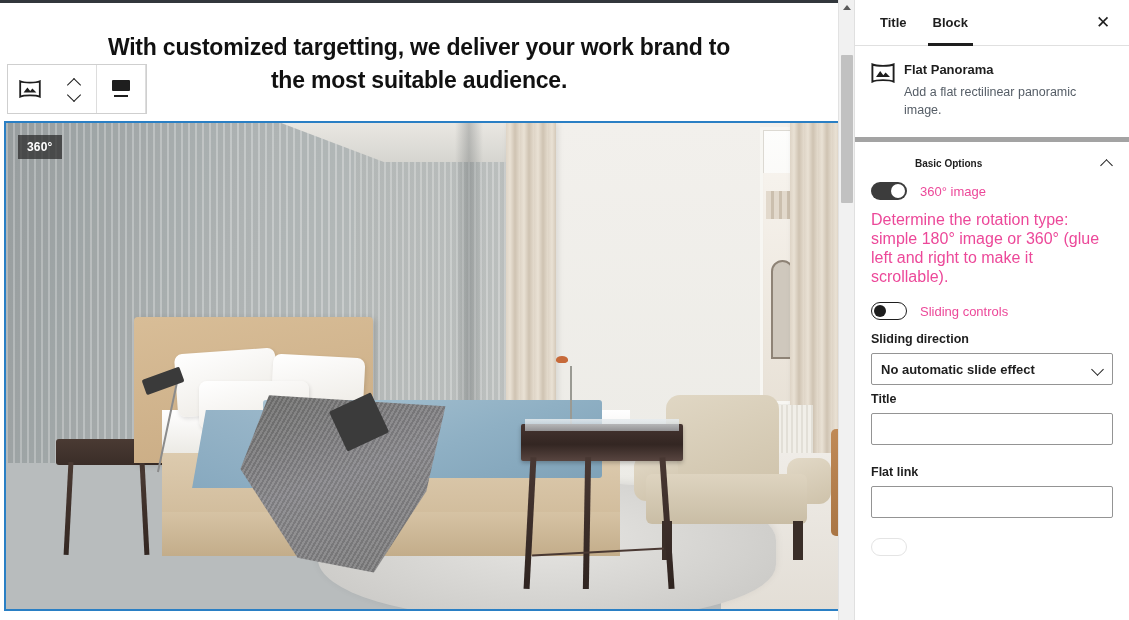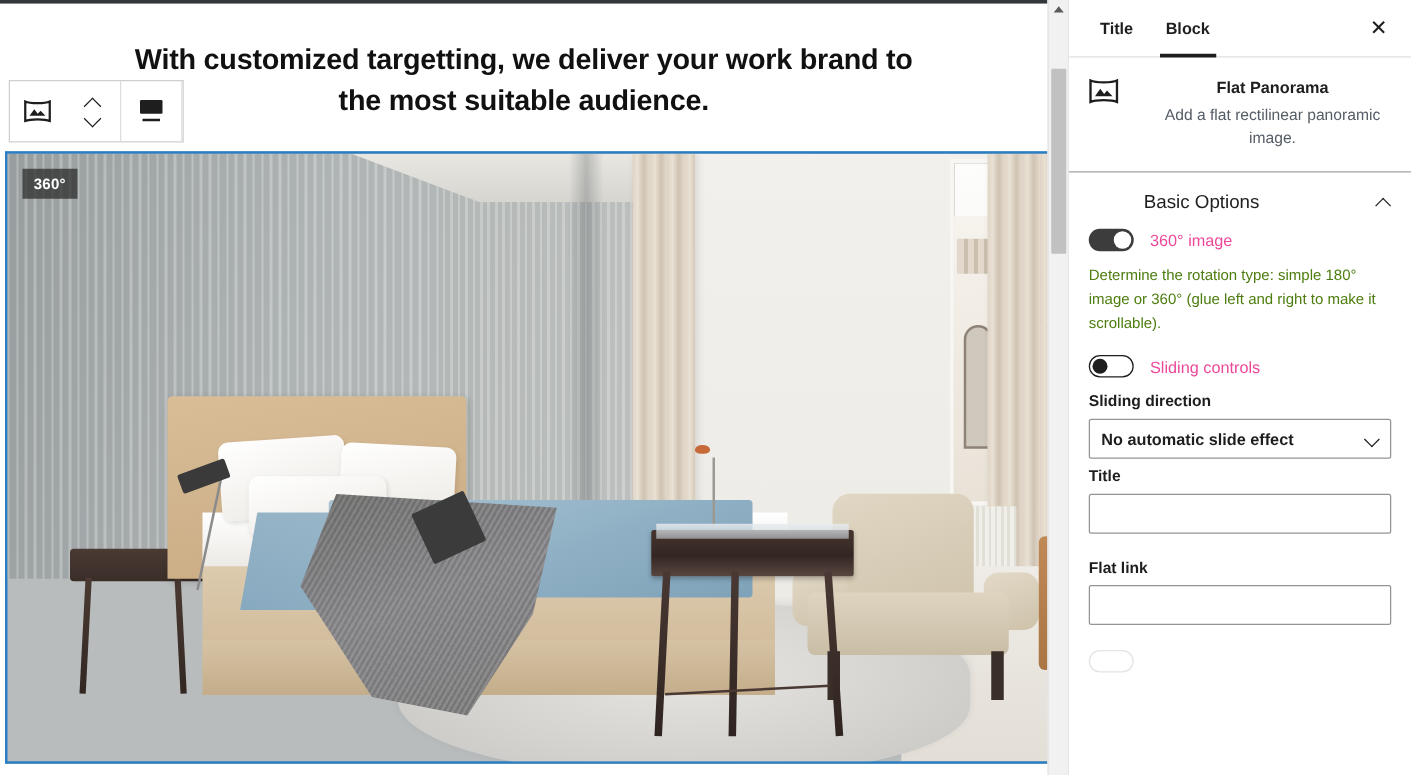--- a/index.html
+++ b/index.html
@@ -362,40 +362,39 @@
     content: ""; position: absolute; left: 8px; right: 8px; bottom: 0;
     height: 3px; background: #1e1e1e;
   }
   .sb-close {
     margin-left: auto; width: 28px; height: 28px;
     display: flex; align-items: center; justify-content: center;
     cursor: pointer; font-size: 17px; color: #1e1e1e; line-height: 1;
   }
 
   .sb-blockcard {
-    display: flex; gap: 28px; padding: 16px 16px 18px 16px;
-    border-bottom: 1px solid #a3a3a3;
-    text-align: center;
+    display: flex; gap: 9px; padding: 16px 16px 18px 16px;
+    border-bottom: 5px solid #a3a3a3;
   }
   .sb-blockcard .ic {
     width: 24px; height: 24px; flex: 0 0 24px; margin-top: 1px;
   }
   .sb-blockcard .txt { flex: 1; }
   .sb-blockcard .title {
     font-size: 13px; font-weight: bold; color: #1e1e1e; margin-bottom: 6px;
   }
   .sb-blockcard .desc {
     font-size: 12.5px; color: #555d66; line-height: 18px;
   }
 
   .sb-section-head {
     display: flex; align-items: center; justify-content: space-between;
     padding: 15px 16px 13px 16px;
   }
-  .sb-section-head .t { font-size: 15px; font-weight: normal; color: #1e1e1e; padding-left: 44px; }
+  .sb-section-head .t { font-size: 10px; font-weight: bold; color: #1e1e1e; padding-left: 44px; }
   .chev-up {
     width: 12px; height: 12px; position: relative;
   }
   .chev-up::before {
     content:""; position:absolute; left:1px; top:4px;
     width: 8px; height: 8px;
     border-left: 1.5px solid #1e1e1e; border-top: 1.5px solid #1e1e1e;
     transform: rotate(45deg);
   }
 
@@ -414,21 +413,21 @@
     border-radius: 50%; background: #ffffff;
   }
   .toggle.off { background: #ffffff; border: 1.5px solid #1e1e1e; }
   .toggle.off .knob {
     position: absolute; left: 1.5px; top: 1.5px; width: 12px; height: 12px;
     border-radius: 50%; background: #1e1e1e;
   }
   .toggle-label { font-size: 13px; color: #ec4899; }
 
   .help-text {
-    font-size: 12px; color: #4d7c0f; line-height: 19px; margin: 2px 4px 16px 0;
+    font-size: 16px; color: #ec4899; line-height: 19px; margin: 2px 4px 16px 0;
   }
   .field-label {
     font-size: 12.5px; font-weight: bold; color: #1e1e1e; margin-bottom: 7px;
   }
   .select-wrap { position: relative; margin-bottom: 7px; }
   select.sb-select {
     width: 100%; height: 32px; padding: 0 28px 0 9px;
     font-family: "Liberation Sans", sans-serif;
     font-size: 13px; color: #1e1e1e; font-weight: bold;
     background: #ffffff; border: 1px solid #949494; border-radius: 2px;

